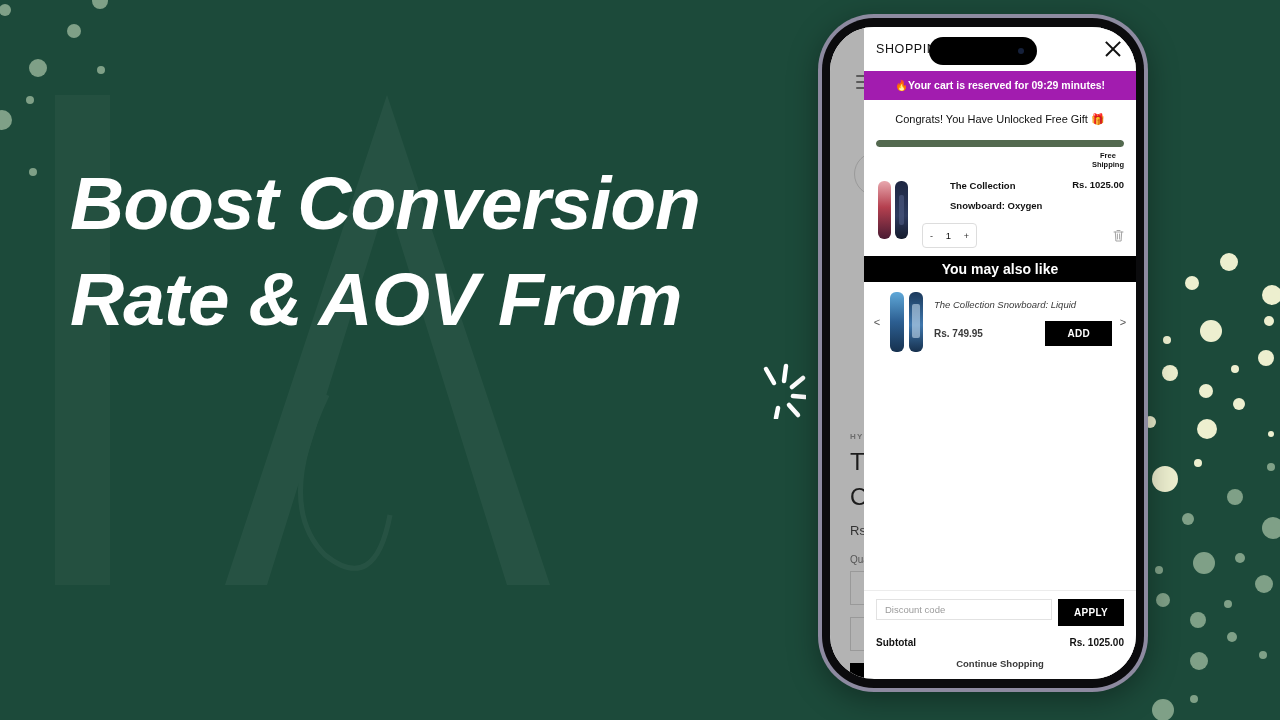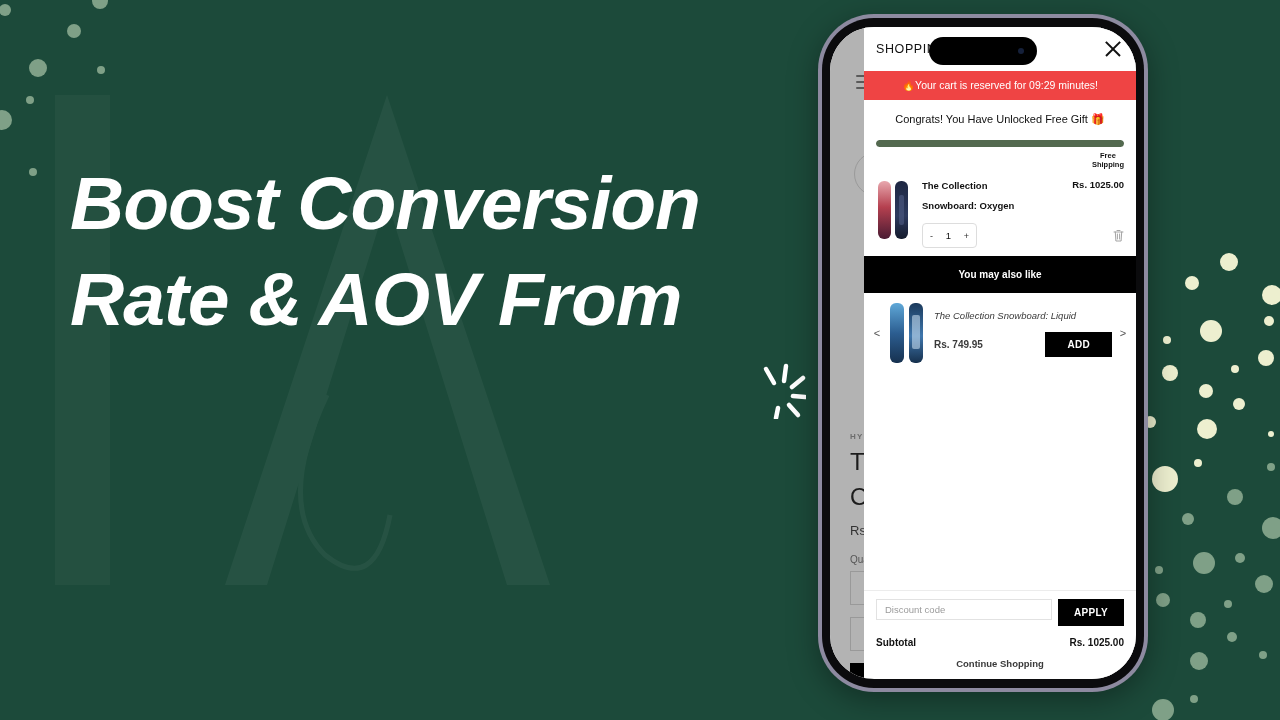--- a/index.html
+++ b/index.html
@@ -92,22 +92,22 @@
   #cart-title { font-size:12.5px; letter-spacing:.6px; color:#111; }
   #cart-close { width:22px; height:22px; position:relative; cursor:pointer; }
   #cart-close:before, #cart-close:after {
     content:""; position:absolute; left:1px; top:10px; width:20px; height:1.8px;
     background:#111;
   }
   #cart-close:before { transform:rotate(45deg); }
   #cart-close:after  { transform:rotate(-45deg); }
 
   #reserve-bar {
-    flex:none; background:#ef4444; color:#fff;
-    font-size:10.5px; text-align:center; padding:8px 0; font-weight:400;
+    flex:none; background:#a21caf; color:#fff;
+    font-size:10.5px; text-align:center; padding:8px 0; font-weight:700;
   }
 
   #gift-section { flex:none; padding:13px 12px 0 12px; }
   #gift-text { font-size:11px; color:#111; text-align:center; }
   #progress-track {
     margin-top:14px; height:7px; border-radius:5px; background:#e4e4e4; overflow:hidden;
   }
   #progress-fill { height:100%; border-radius:5px; background:#53694f; }
   #progress-labels {
     display:flex; justify-content:flex-end; margin-top:4px;
@@ -116,34 +116,34 @@
     font-size:7.5px; font-weight:bold; line-height:9px; color:#111; text-align:center;
   }
 
   
   #line-items { flex:none; padding:10px 12px 8px 12px; }
   .line-item { display:flex; gap:10px; }
   .thumb { width:36px; flex:none; }
   .thumb svg { display:block; width:36px; height:62px; }
   .li-main { flex:1; min-width:0; }
   .li-row1 { display:flex; justify-content:space-between; align-items:flex-start; gap:6px; }
-  .li-name { font-size:9.5px; font-weight:bold; color:#111; line-height:14px; }
+  .li-name { font-size:9.5px; font-weight:bold; color:#111; line-height:14px;margin-left:28px; }
   .li-price { font-size:9.5px; font-weight:bold; color:#111; white-space:nowrap; }
   .li-row2 { display:flex; justify-content:space-between; align-items:center; margin-top:10px; }
   .qty {
     display:flex; align-items:center; border:1px solid #ddd; border-radius:4px;
     width:55px; height:25px; justify-content:space-between; padding:0 7px;
   }
   .qty span { font-size:9px; color:#333; }
   .qty .qnum { font-size:9.5px; color:#111; }
   .trash svg { width:11px; height:13px; display:block; }
 
   #ymal-bar {
     flex:none; background:#000; color:#fff; text-align:center;
-    font-size:10px; font-weight:bold; padding:13px 0;
+    font-size:14px; font-weight:bold; padding:5px 0;
   }
 
   
   #reco { flex:none; display:flex; align-items:center; padding:8px 6px 10px 6px; gap:4px; }
   .carousel-arrow { font-size:11px; color:#555; width:14px; text-align:center; cursor:pointer; }
   .reco-body { flex:1; display:flex; gap:8px; align-items:center; }
   .reco-thumb svg { width:38px; height:64px; display:block; }
   .reco-info { flex:1; }
   .reco-name { font-size:9.5px; color:#3a3a3a; line-height:13px;font-style:italic; }
   .reco-row { display:flex; align-items:center; justify-content:space-between; margin-top:10px; gap:8px; }

